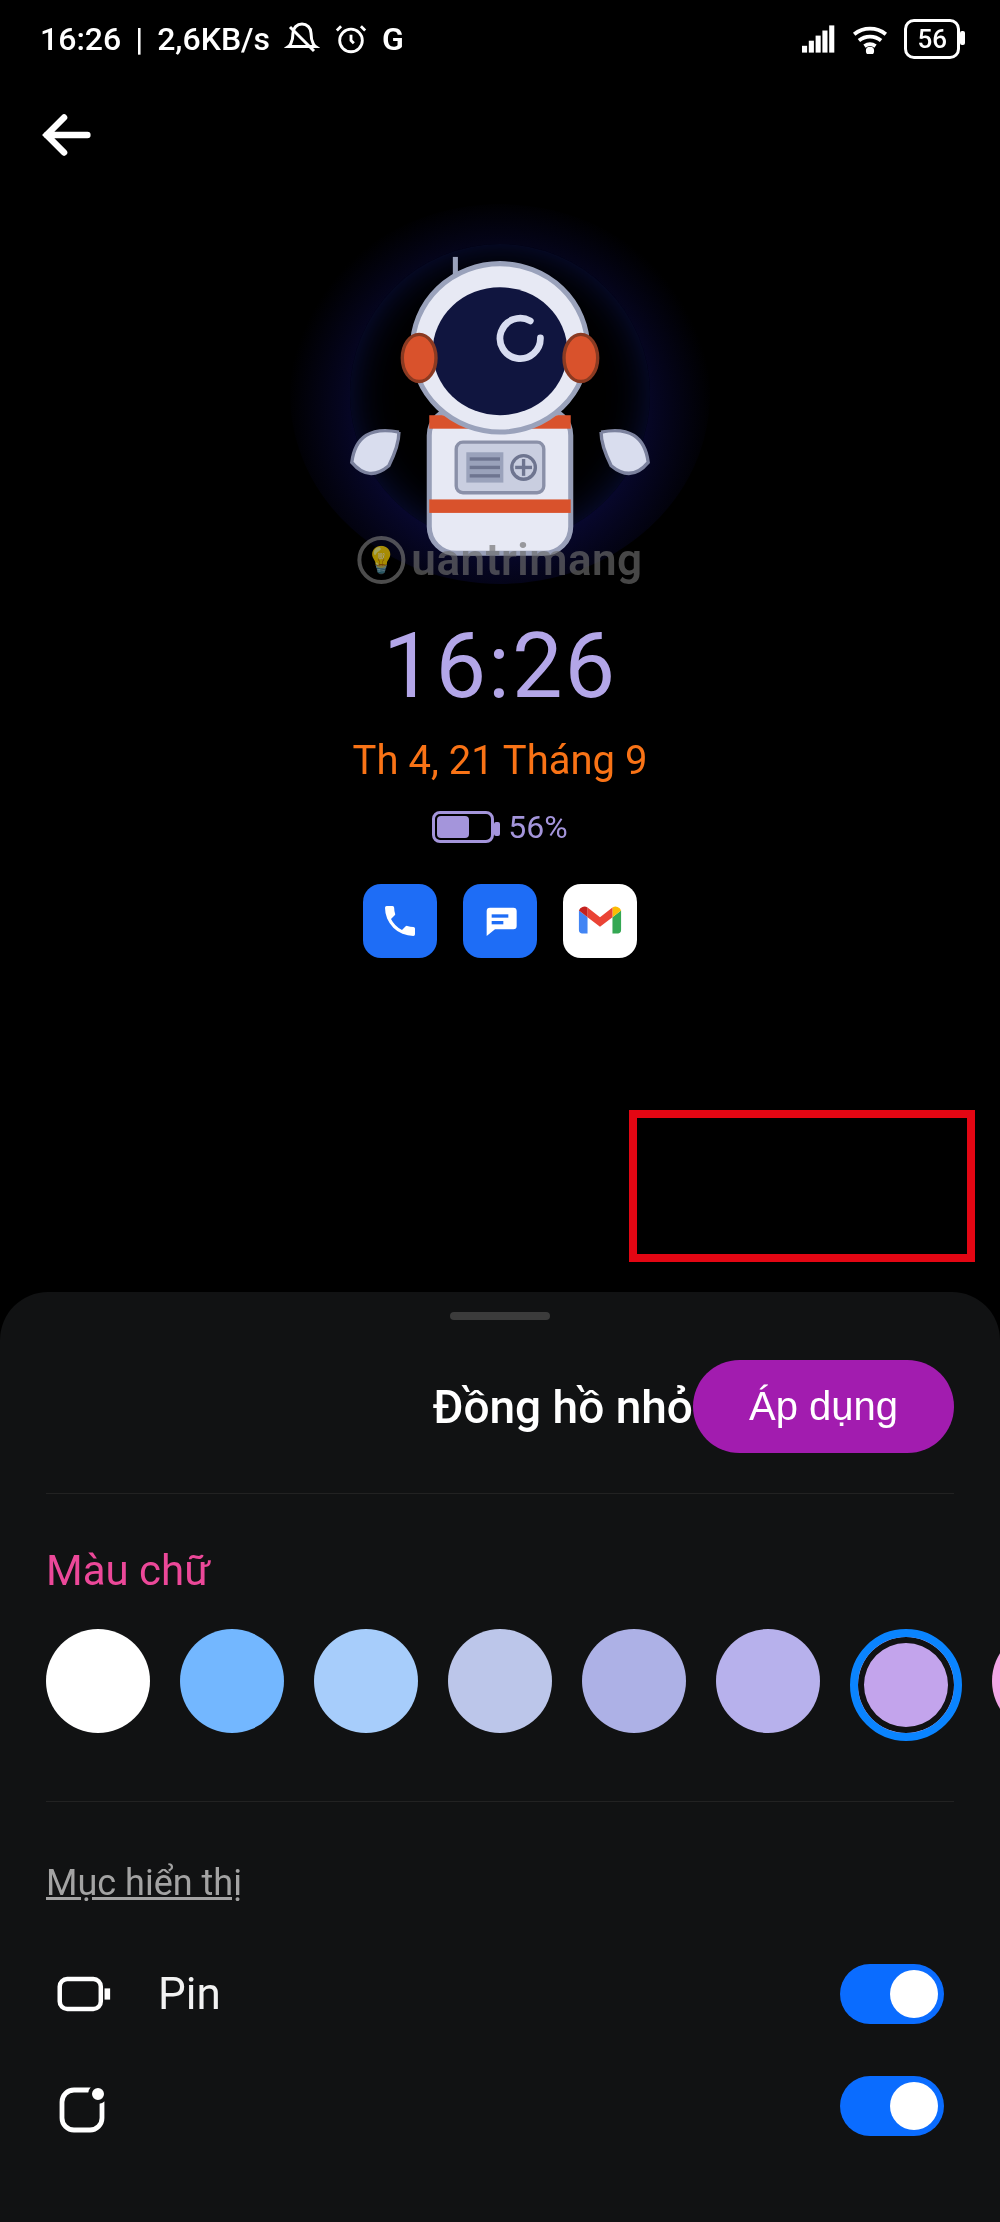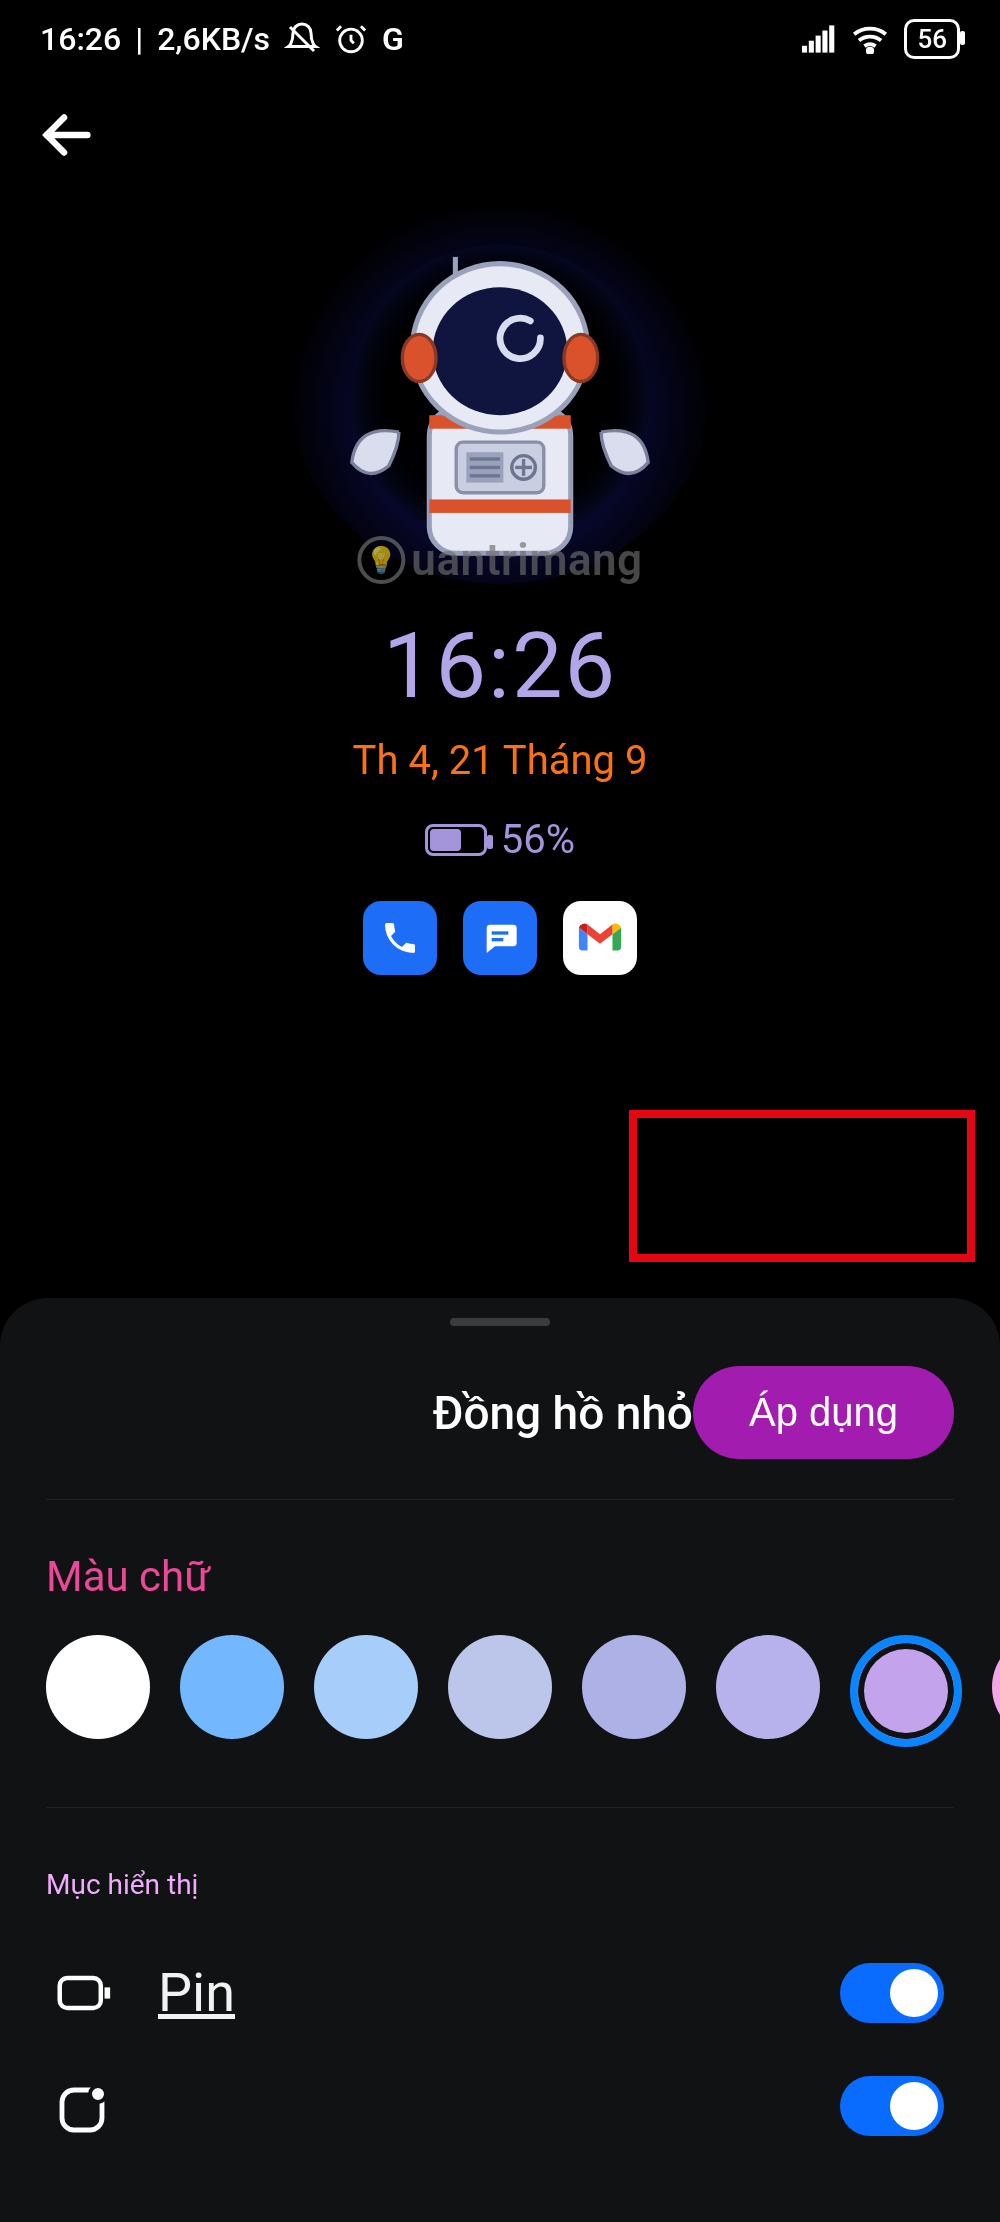--- a/index.html
+++ b/index.html
@@ -86,27 +86,27 @@
     font-weight: 400;
     margin-top: 30px;
     letter-spacing: 2px;
   }
   .clock-date {
     color: #f97316;
     font-size: 40px;
     margin-top: 18px;
   }
   .battery-line {
-    margin-top: 32px;
+    margin-top: 24px;
     display: flex;
     align-items: center;
     justify-content: center;
     gap: 14px;
     color: #a495db;
-    font-size: 40px;
+    font-size: 32px;
   }
   .mini-batt {
     width: 62px; height: 32px;
     border: 3px solid #a495db;
     border-radius: 8px;
     position: relative;
   }
   .mini-batt::after {
     content:""; position:absolute; right:-9px; top:8px;
     width:6px; height:14px; background:#a495db; border-radius:2px;
@@ -159,41 +159,41 @@
     width: 346px; height: 152px;
     pointer-events: none;
   }
 
   .divider { height:1px; background:#222; margin: 0 46px; }
 
   .section-label {
     font-size: 42px; color:#ec4899; font-weight:400;
     padding: 52px 46px 34px;
   }
-  .section-label.dim { color:#f0abfc; font-size:28px; padding-top:60px; padding-bottom:34px;}
+  .section-label.dim { color:#a3a3a3; font-size:36px; padding-top:60px; padding-bottom:34px;text-decoration:underline;}
 
   .color-row {
     display:flex; gap:30px; padding: 0 46px 60px; overflow:hidden;
   }
   .color-dot {
     width: 104px; height: 104px; border-radius:50%;
     flex: 0 0 104px;
   }
   .color-dot.selected {
     width: 112px; height:112px; flex:0 0 112px;
     border: 8px solid #0a84ff;
     box-shadow: inset 0 0 0 6px #111213;
   }
 
   .toggle-row {
     display:flex; align-items:center; justify-content:space-between;
     padding: 26px 56px;
   }
   .toggle-left { display:flex; align-items:center; gap:46px; }
-  .toggle-label { font-size: 54px; color:#f2f2f2;text-decoration:underline; }
+  .toggle-label { font-size: 44px; color:#f2f2f2; }
   .toggle-icon { width:56px; height:44px; color:#fff; }
   .switch {
     width: 104px; height: 60px; border-radius: 40px;
     background:#0a6cff; position:relative;
   }
   .switch-knob {
     position:absolute; right:6px; top:6px;
     width:48px; height:48px; border-radius:50%; background:#fff;
   }
 </style>

